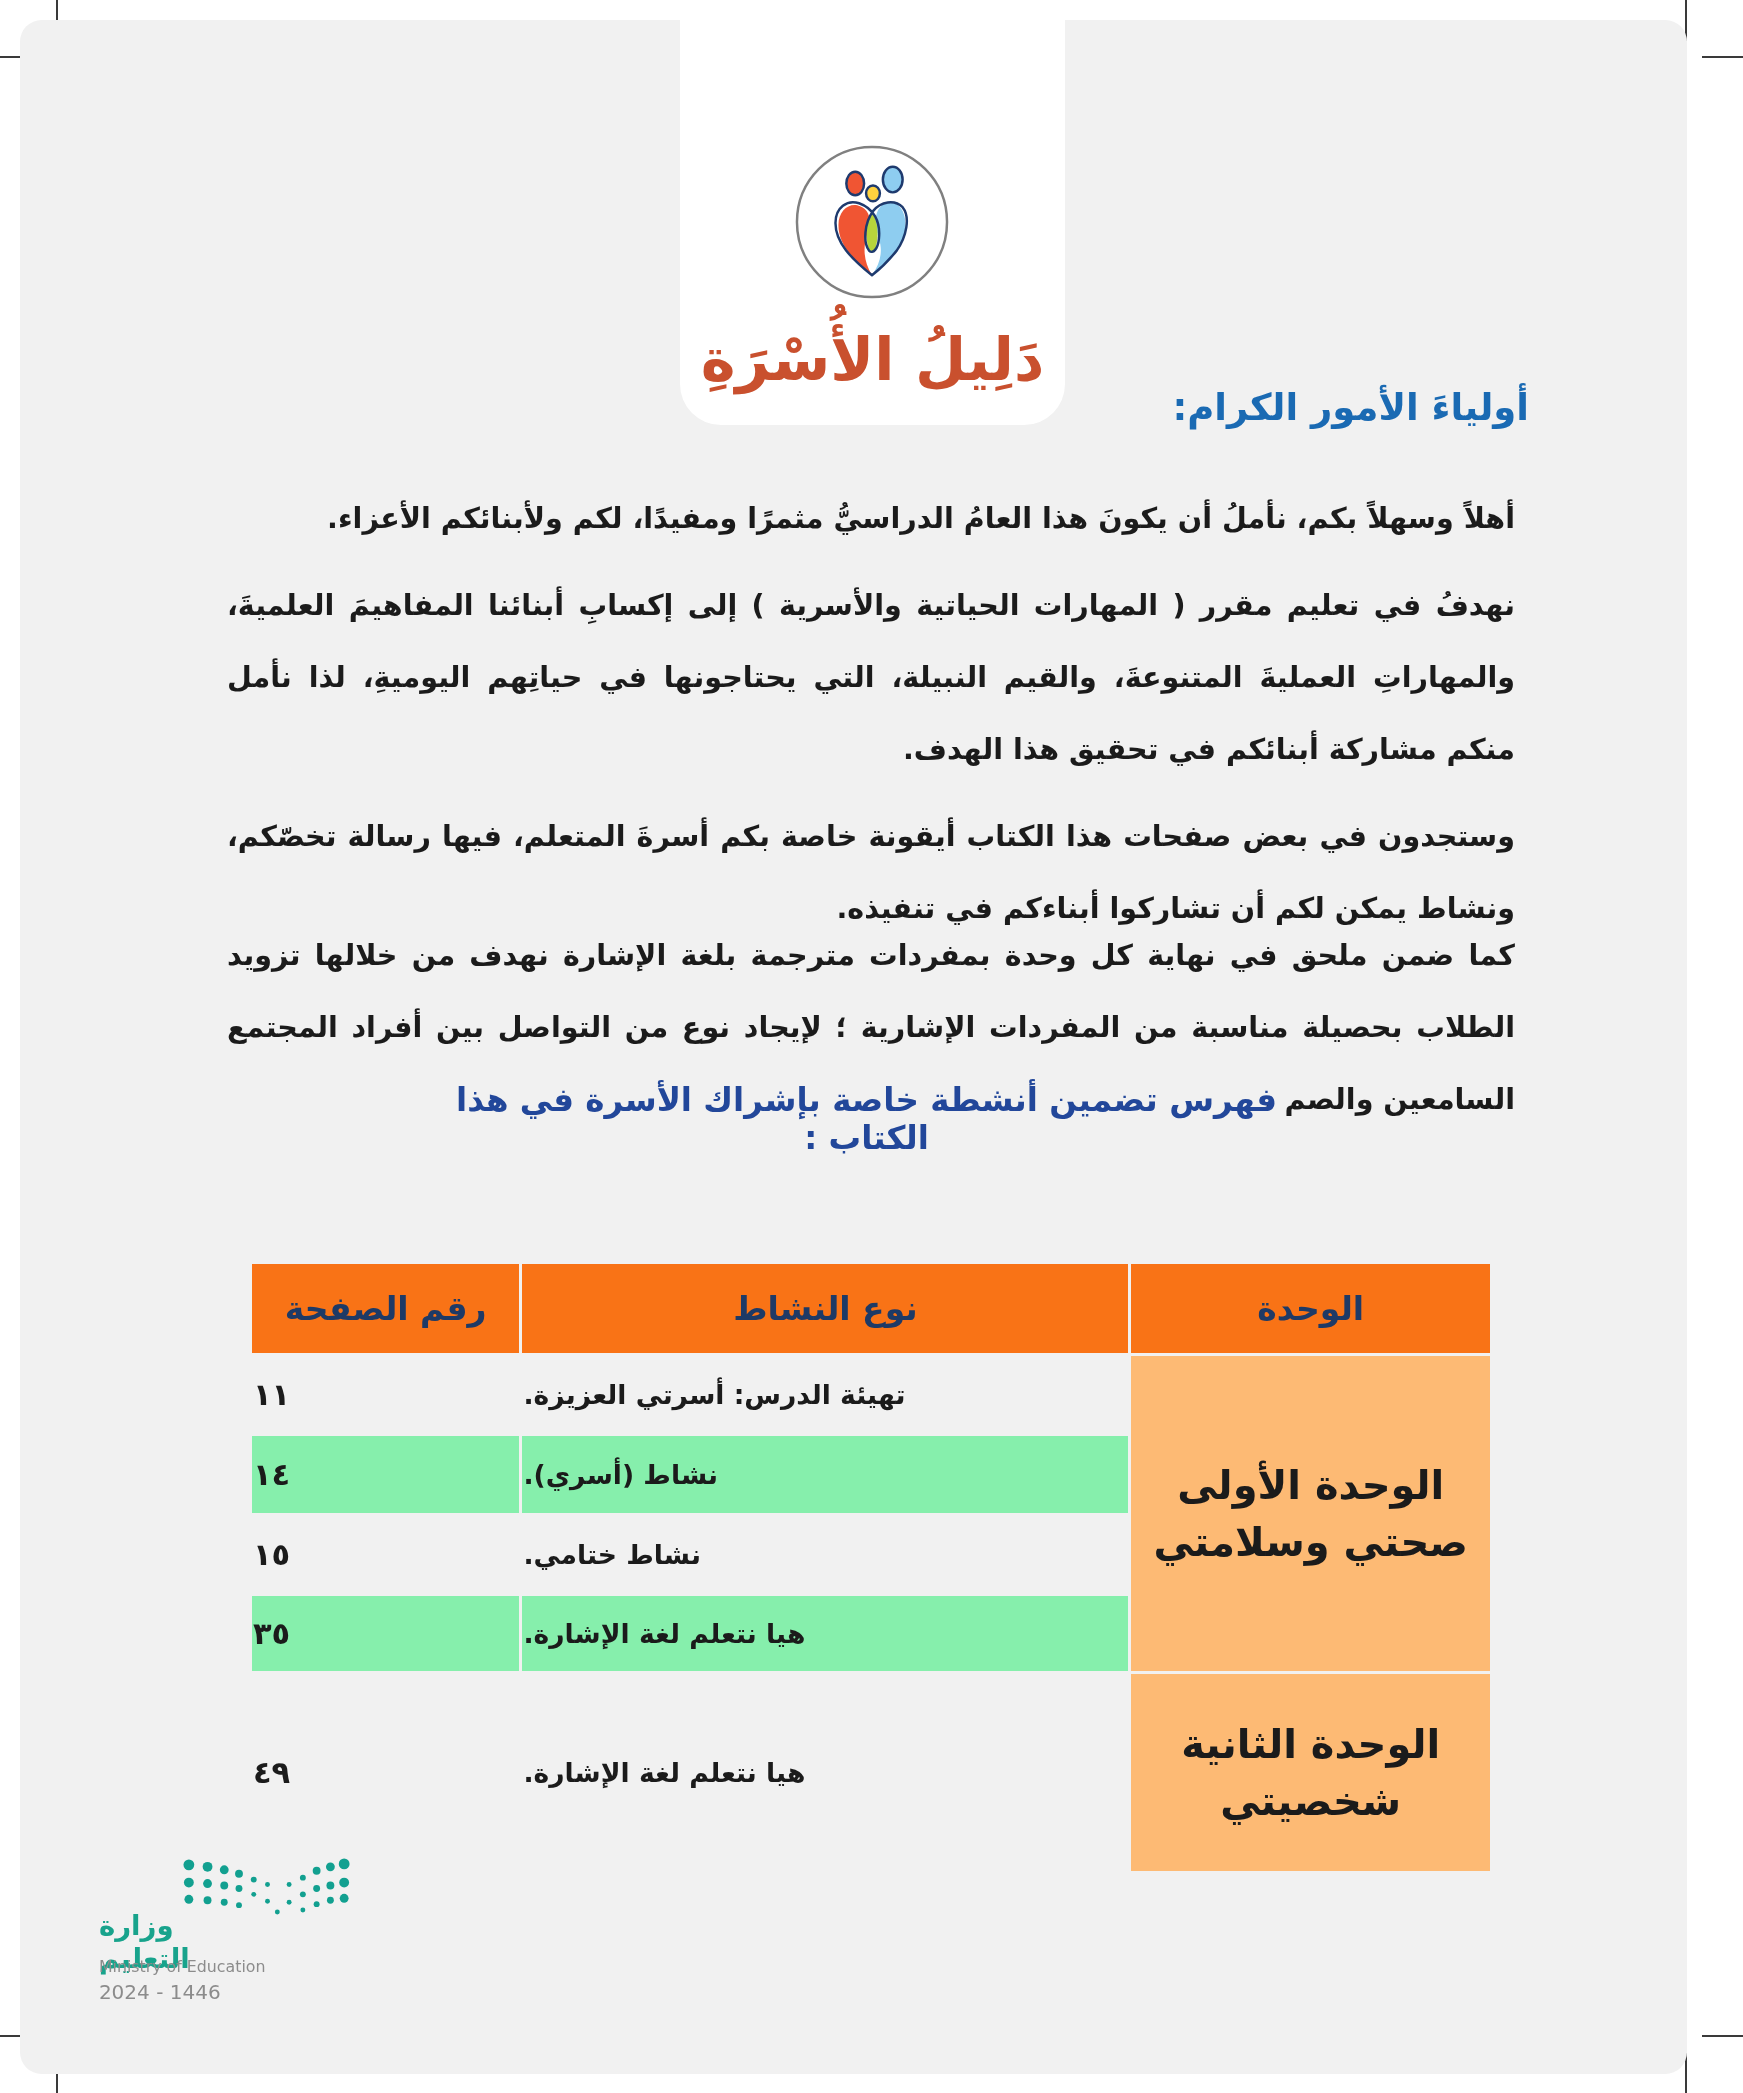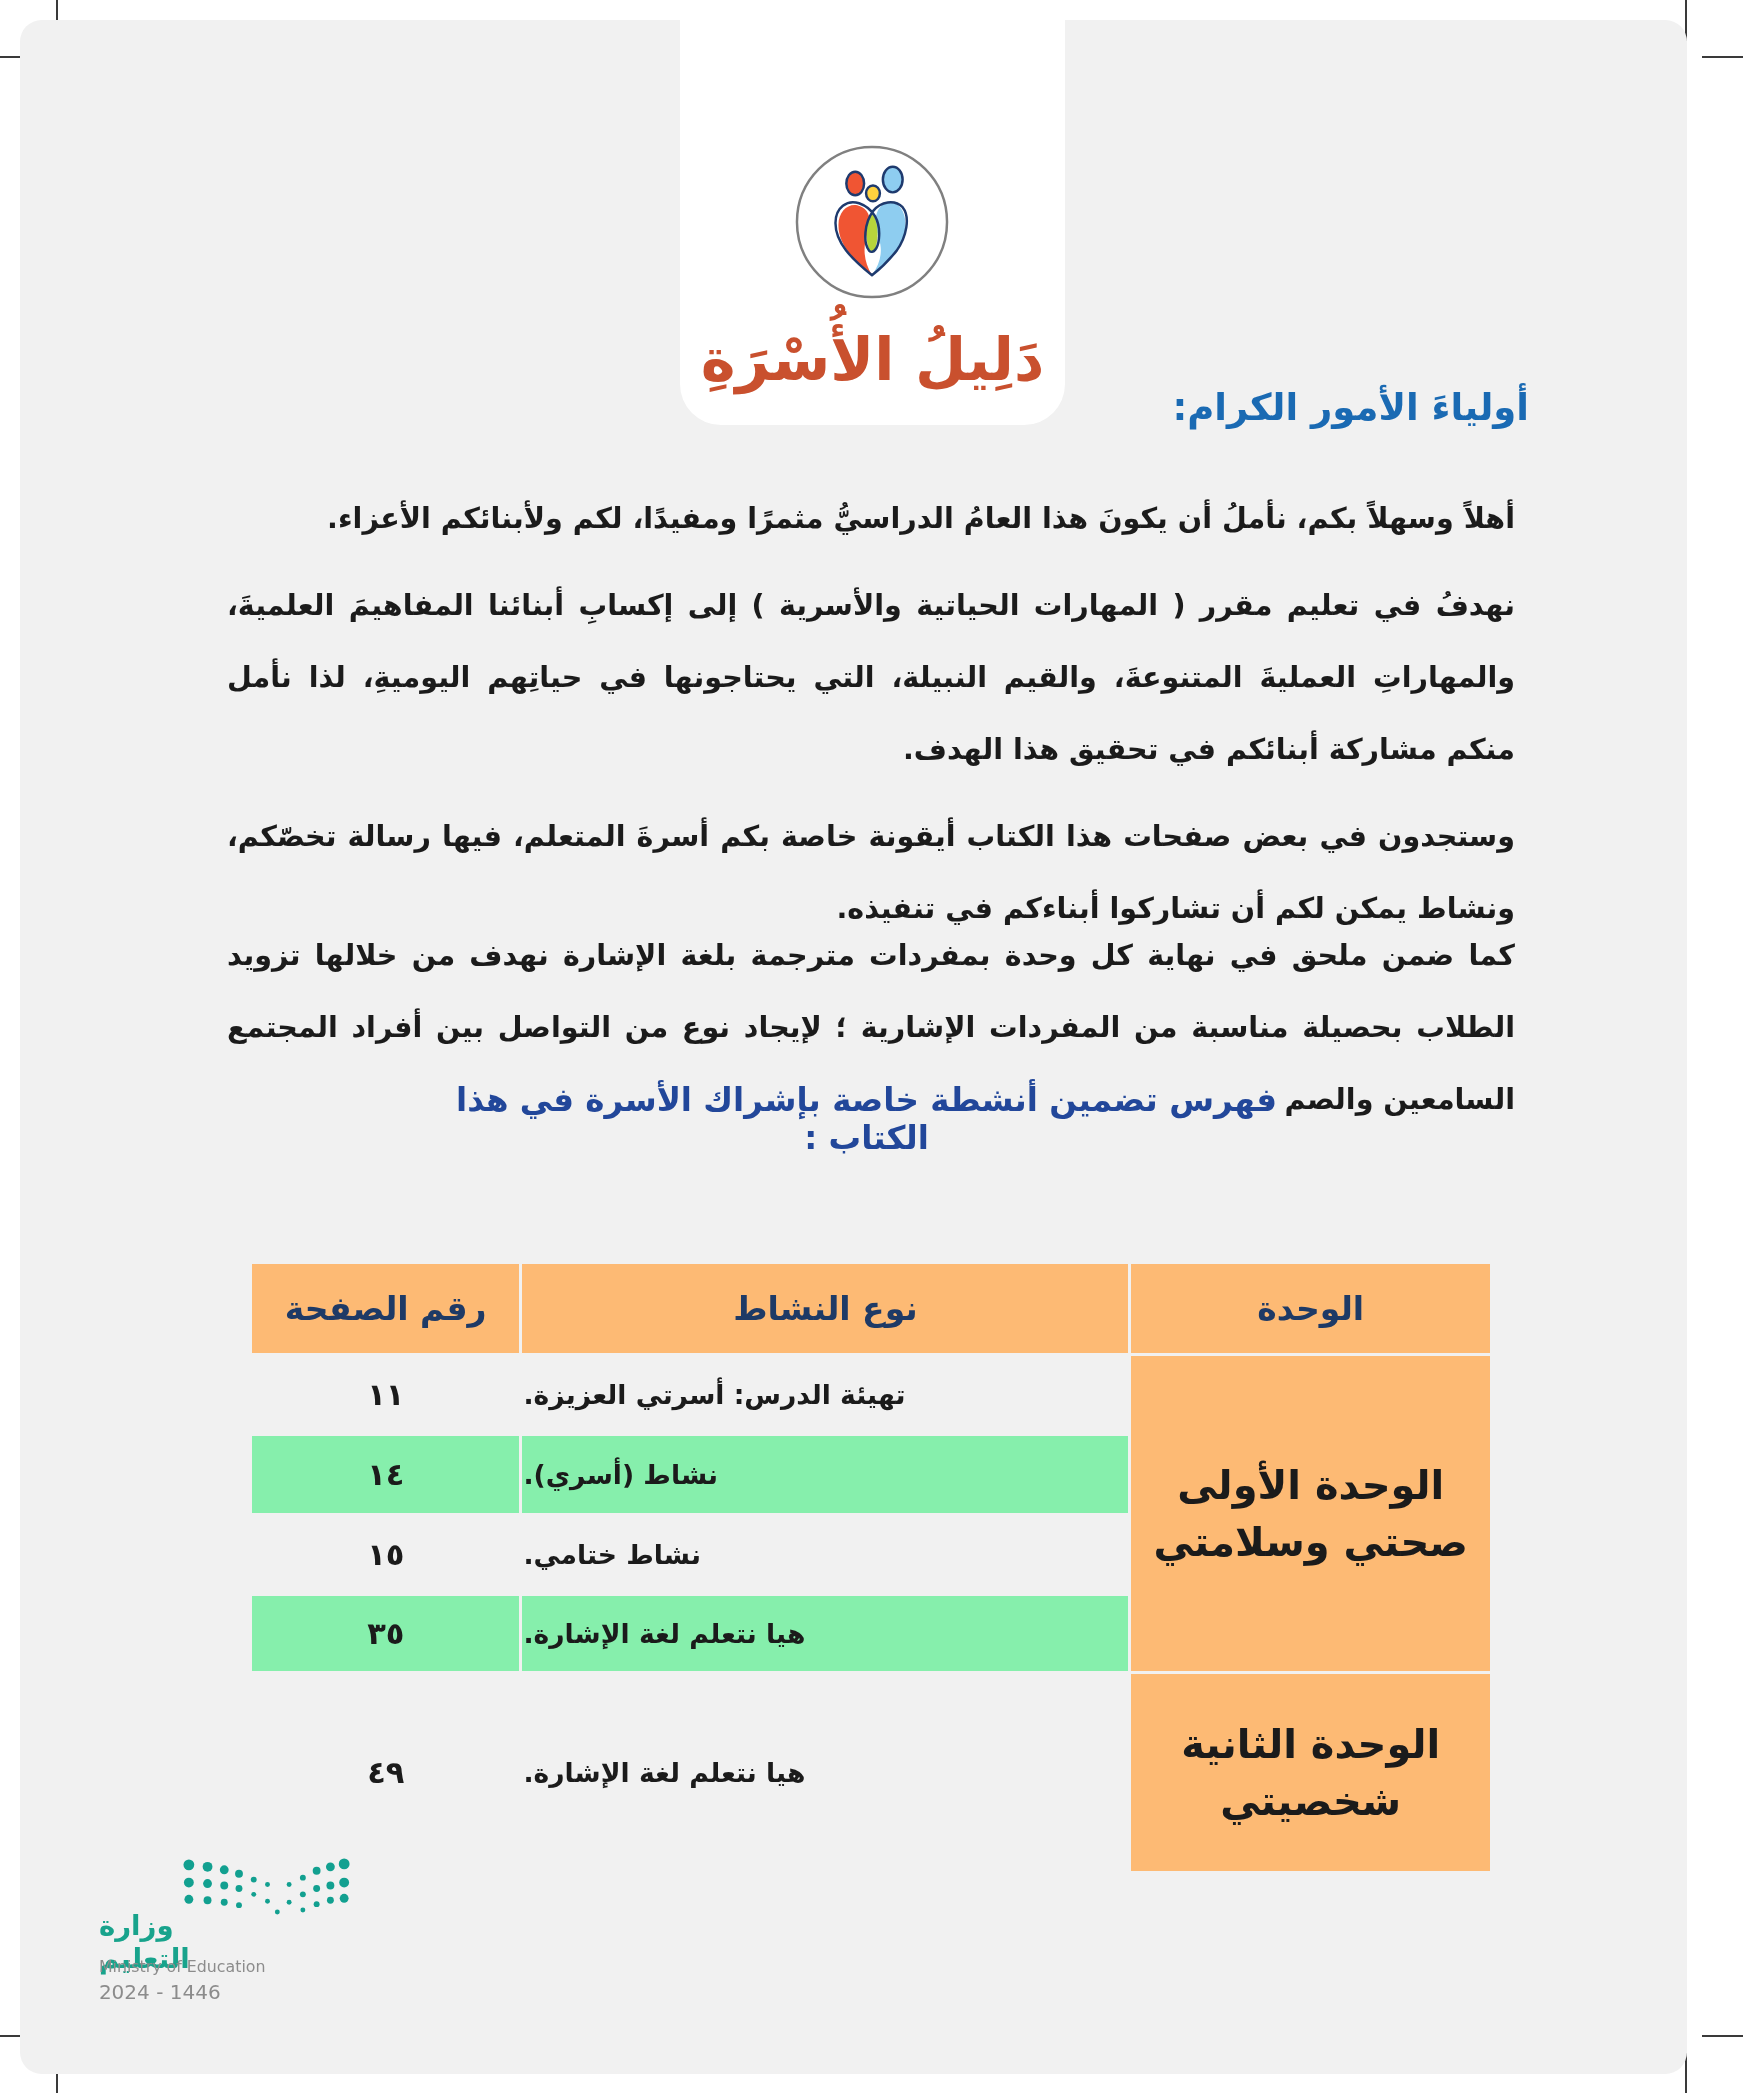--- a/index.html
+++ b/index.html
@@ -41,28 +41,28 @@
   .subheading {
     position: absolute; left: 433px; width: 867px; top: 1081px; text-align: center; direction: rtl;
     font-family: "DejaVu Sans", sans-serif; font-weight: bold; font-size: 32.5px; color: #22479a;
   }
   table.activities {
     position: absolute; left: 249px; top: 1261px; width: 1244px;
     border-collapse: separate; border-spacing: 3.9px; direction: rtl;
     font-family: "DejaVu Sans", sans-serif; font-weight: bold;
   }
   table.activities th {
-    background: #fdba74; color: #1e3a66; font-size: 33px; height: 87px; font-weight: bold;
+    background: #f97316; color: #1e3a66; font-size: 33px; height: 87px; font-weight: bold;
   }
   table.activities td { font-size: 26.6px; color: #1b1b1b; }
   table.activities td.unit {
     background: #fdba74; text-align: center; font-size: 40px; line-height: 57px; color: #1b1b1b; width: 305px;
   }
   table.activities td.act { text-align: left; padding-right: 13.8px; width: 504px; }
-  table.activities td.pg { text-align: center; font-size: 30.5px; width: 227px; }
+  table.activities td.pg { text-align: left; font-size: 30.5px; width: 227px; }
   tr.light td.act, tr.light td.pg { background: #f1f1f1; }
   tr.blue td.act, tr.blue td.pg { background: #86efac; }
   tr.r1 td { height: 75px; }
   tr.r2 td { height: 75px; }
   tr.r3 td { height: 75px; }
   tr.r4 td { height: 73px; }
   tr.r5 td { height: 195px; }
   .moe { position: absolute; left: 94px; top: 1852px; width: 276px; }
   .moe-dots { position: absolute; left: 87px; top: 3.9px; }
   .moe-ar {

